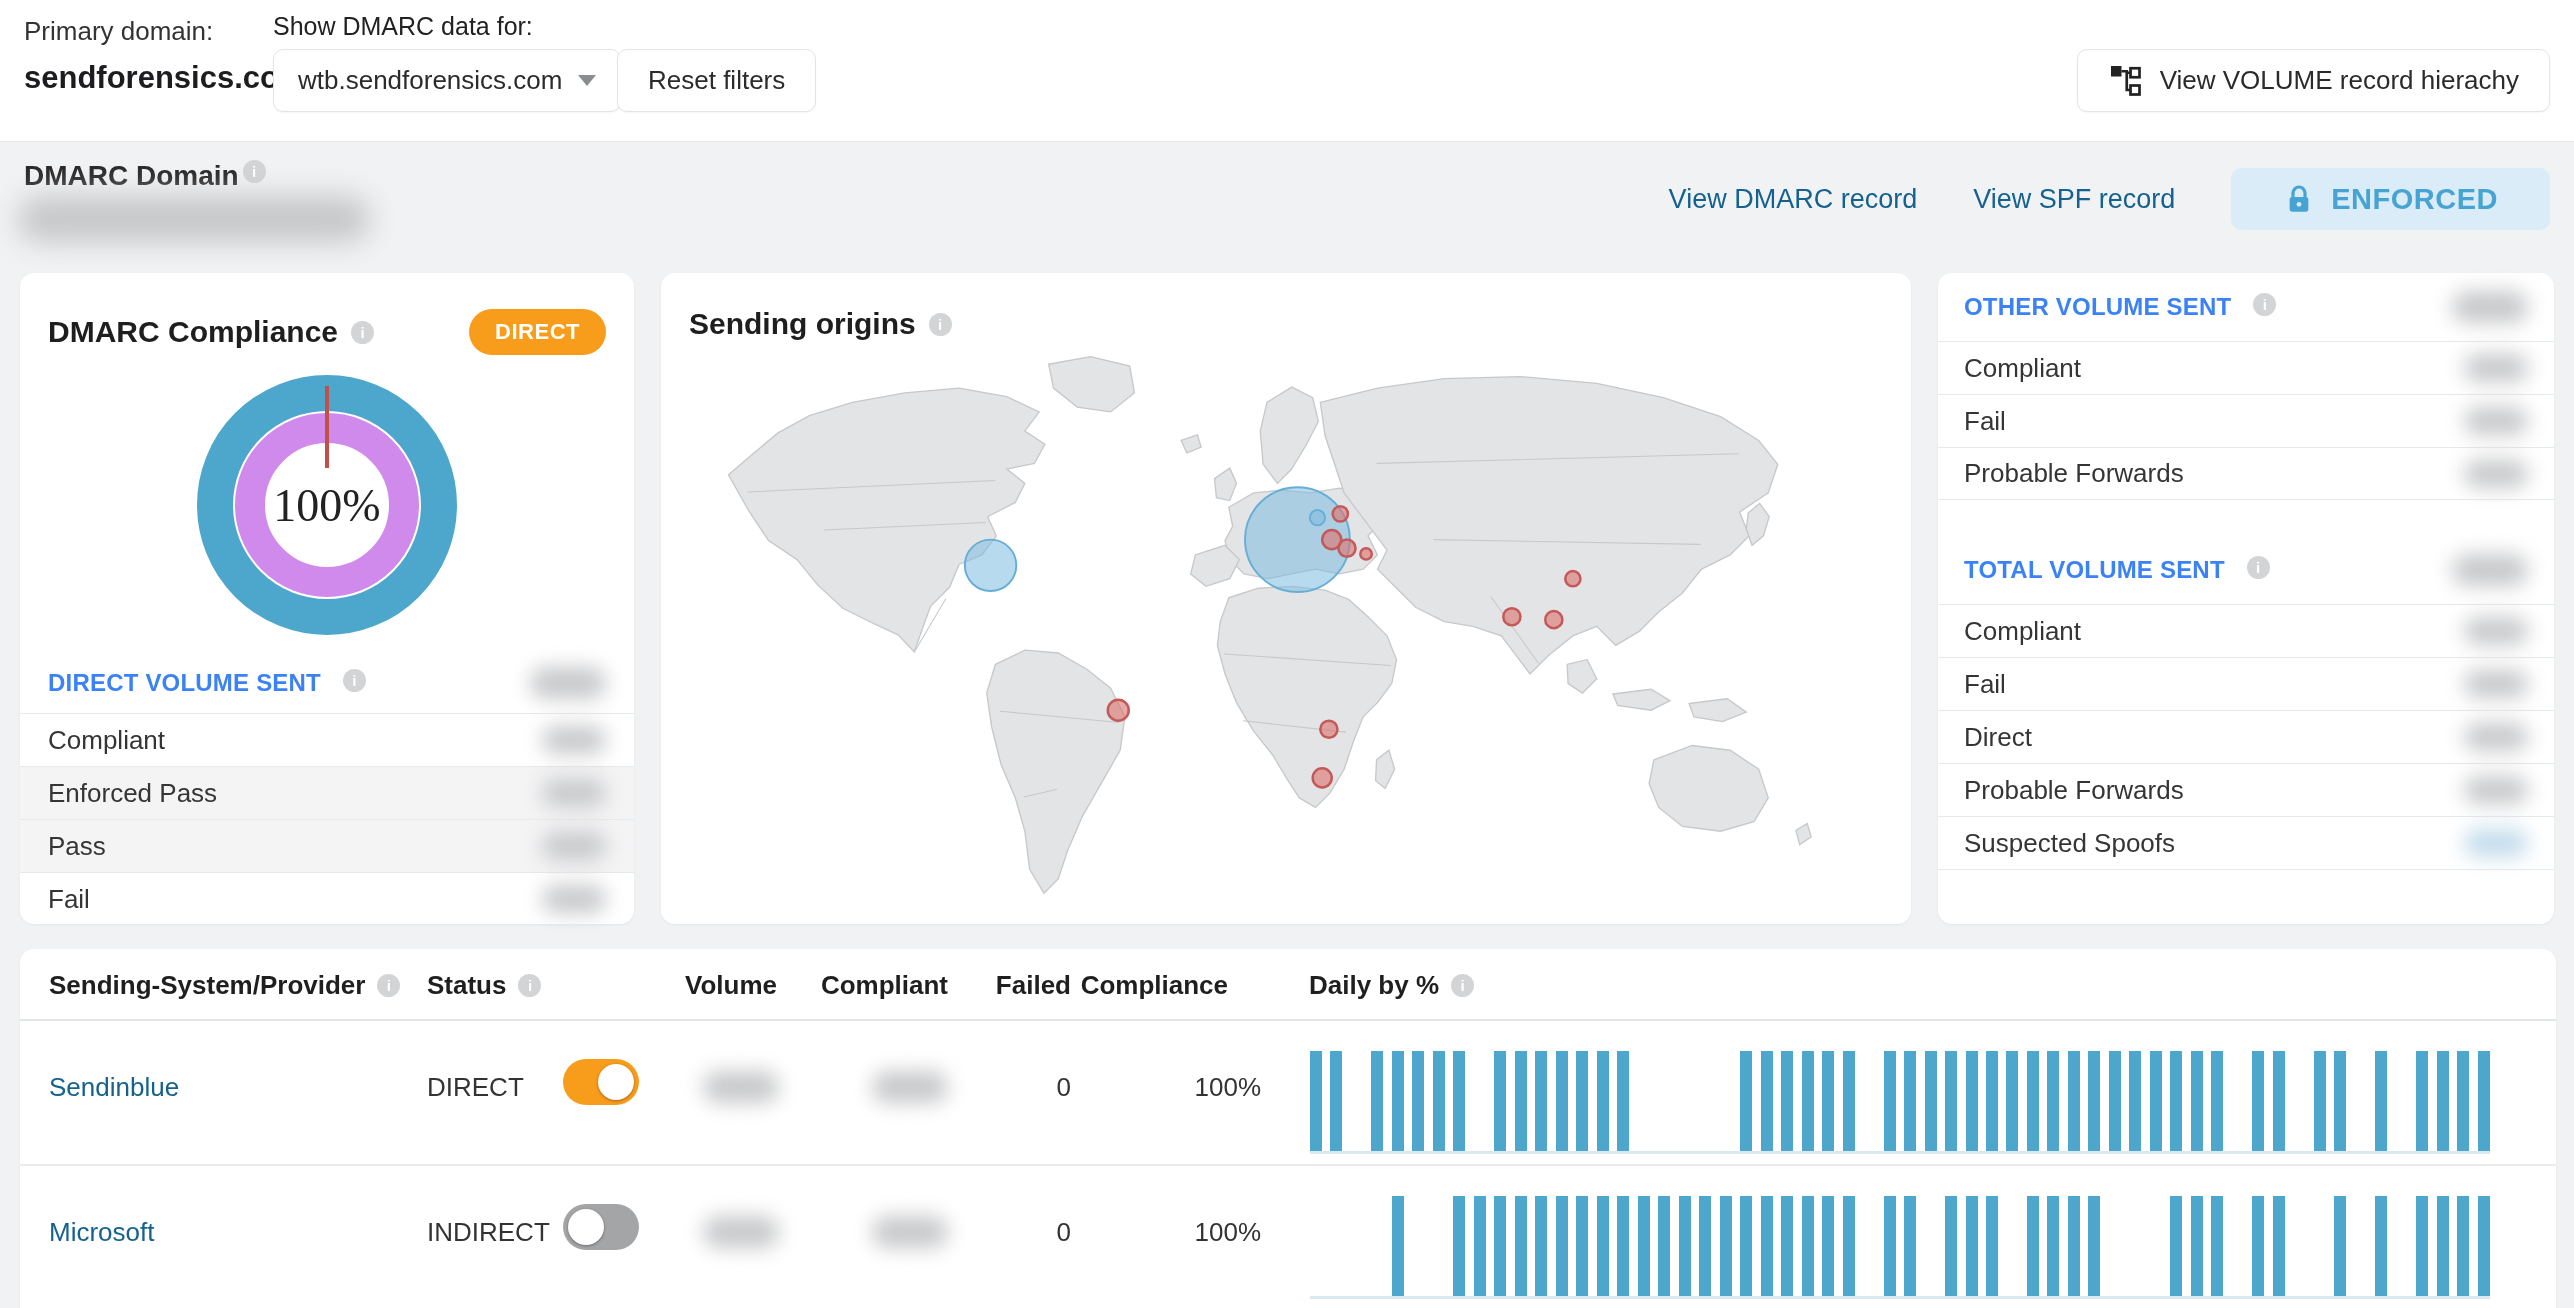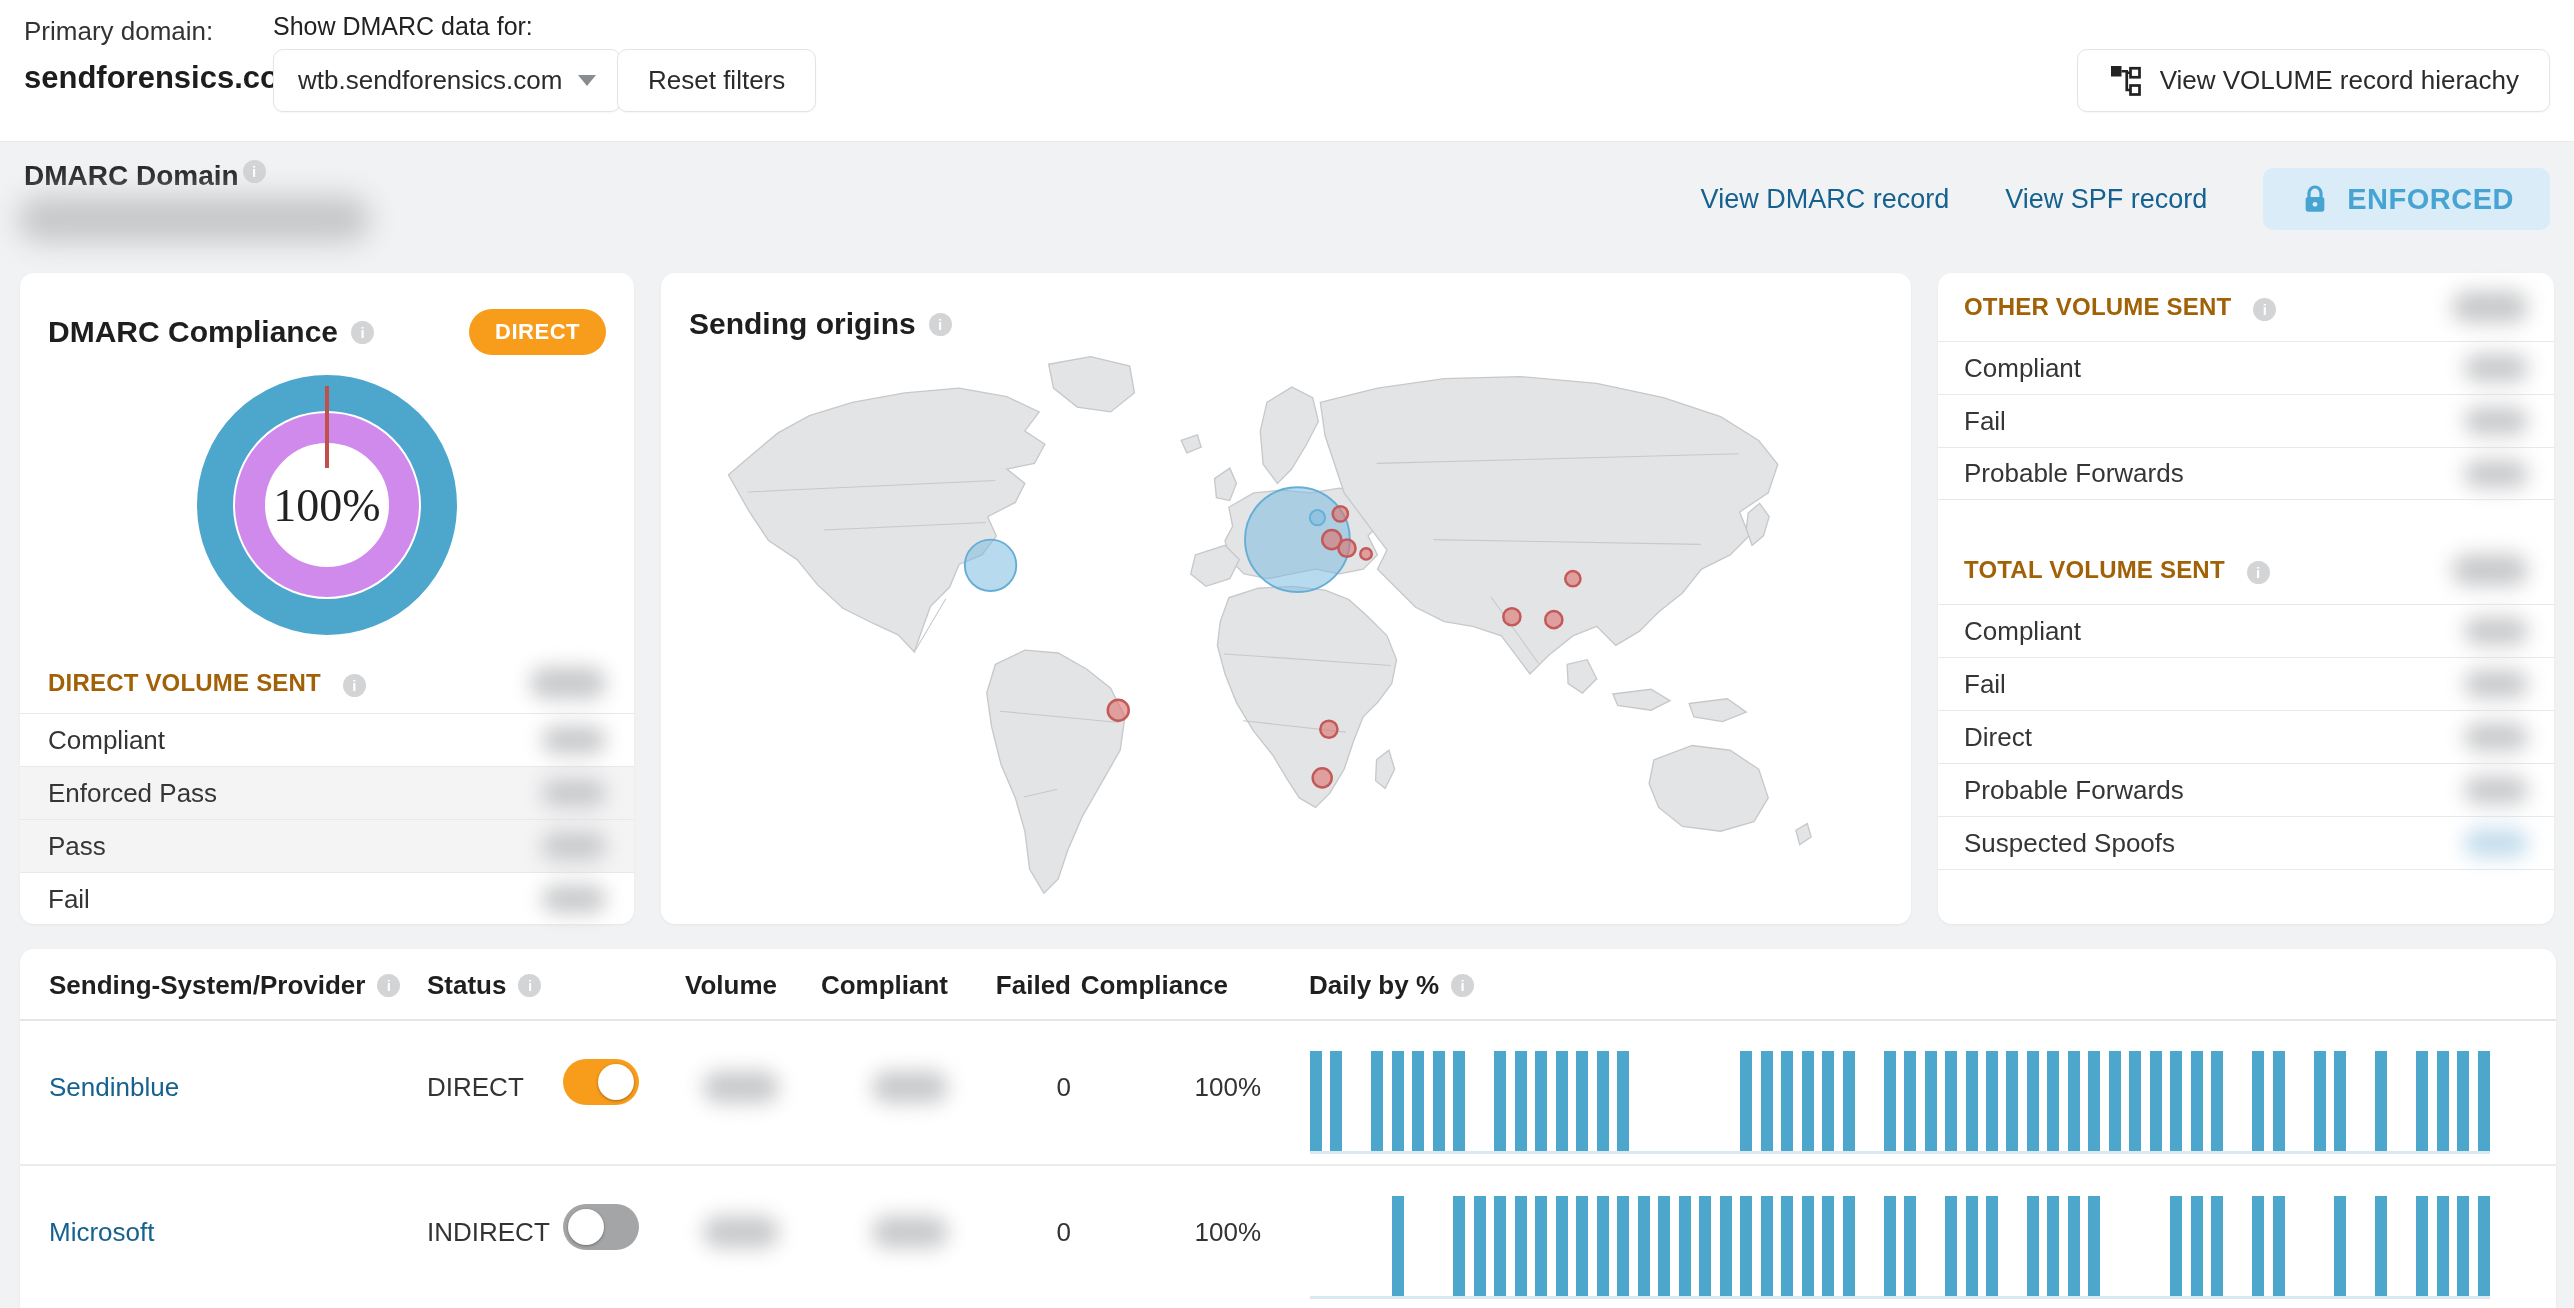--- a/index.html
+++ b/index.html
@@ -26,21 +26,21 @@
   .hier-ic{width:36px;height:36px;}
 
   
   .dom-head{position:absolute;left:24px;top:160px;font-size:28px;font-weight:600;color:#2a2a2a;
             display:flex;align-items:flex-start;gap:4px;}
   .dom-blur{position:absolute;left:18px;top:196px;width:352px;height:46px;border-radius:23px;
             background:#c6c7c9;filter:blur(14px);}
   .head-right{position:absolute;right:24px;top:168px;display:flex;align-items:center;gap:56px;}
   .rec-link{font-size:27px;color:#15618f;cursor:pointer;}
   .enforced{height:62px;border-radius:10px;background:#d9ecf7;display:flex;align-items:center;
-            gap:16px;padding:0 36px;font-size:29px;font-weight:700;color:#47a4d2;
+            gap:16px;padding:0 52px;font-size:29px;font-weight:700;color:#47a4d2;
             letter-spacing:.5px;cursor:pointer;}
   .lock-ic{width:32px;height:32px;}
 
   
   .info{width:23px;height:23px;border-radius:50%;background:#d3d4d6;color:#fff;
         display:inline-flex;align-items:center;justify-content:center;
         font-size:15px;font-weight:700;flex:none;cursor:pointer;}
   .info::after{content:"i";}
 
   
@@ -54,21 +54,21 @@
 
   
   .c1-head{display:flex;align-items:center;justify-content:space-between;padding:36px 28px 0 28px;}
   .pill-direct{background:#f89c1c;color:#fff;font-size:22px;font-weight:700;letter-spacing:.5px;
                border-radius:999px;padding:10px 26px;}
   .donut-wrap{margin:20px auto 0 auto;width:260px;height:260px;position:relative;}
   .donut-label{position:absolute;left:0;top:0;width:100%;height:100%;display:flex;align-items:center;
                justify-content:center;font-size:46px;color:#222;font-family:"Liberation Serif",serif;}
   .vtable-head{display:flex;align-items:center;justify-content:space-between;
                padding:0 28px;height:60px;margin-top:18px;}
-  .vtable-title{display:flex;align-items:flex-end;gap:22px;font-size:24px;font-weight:700;color:#a16207;letter-spacing:.2px;}
+  .vtable-title{display:flex;align-items:flex-start;gap:22px;font-size:24px;font-weight:700;color:#3b82f6;letter-spacing:.2px;}
   .vrow{display:flex;align-items:center;justify-content:space-between;height:53px;
         padding:0 28px;border-top:1px solid #e8e9ea;font-size:26px;color:#353535;}
   .vrow.shaded{background:#f4f4f5;}
   .vrow.last{border-bottom-left-radius:14px;border-bottom-right-radius:14px;}
   .blur-pill{width:76px;height:32px;border-radius:16px;background:#c8c9cb;filter:blur(10px);}
   .blur-pill.sm{width:64px;height:28px;}
   .blur-pill.blue{background:#c3dcec;}
 
   
   .c2-head{padding:34px 28px 0 28px;}

